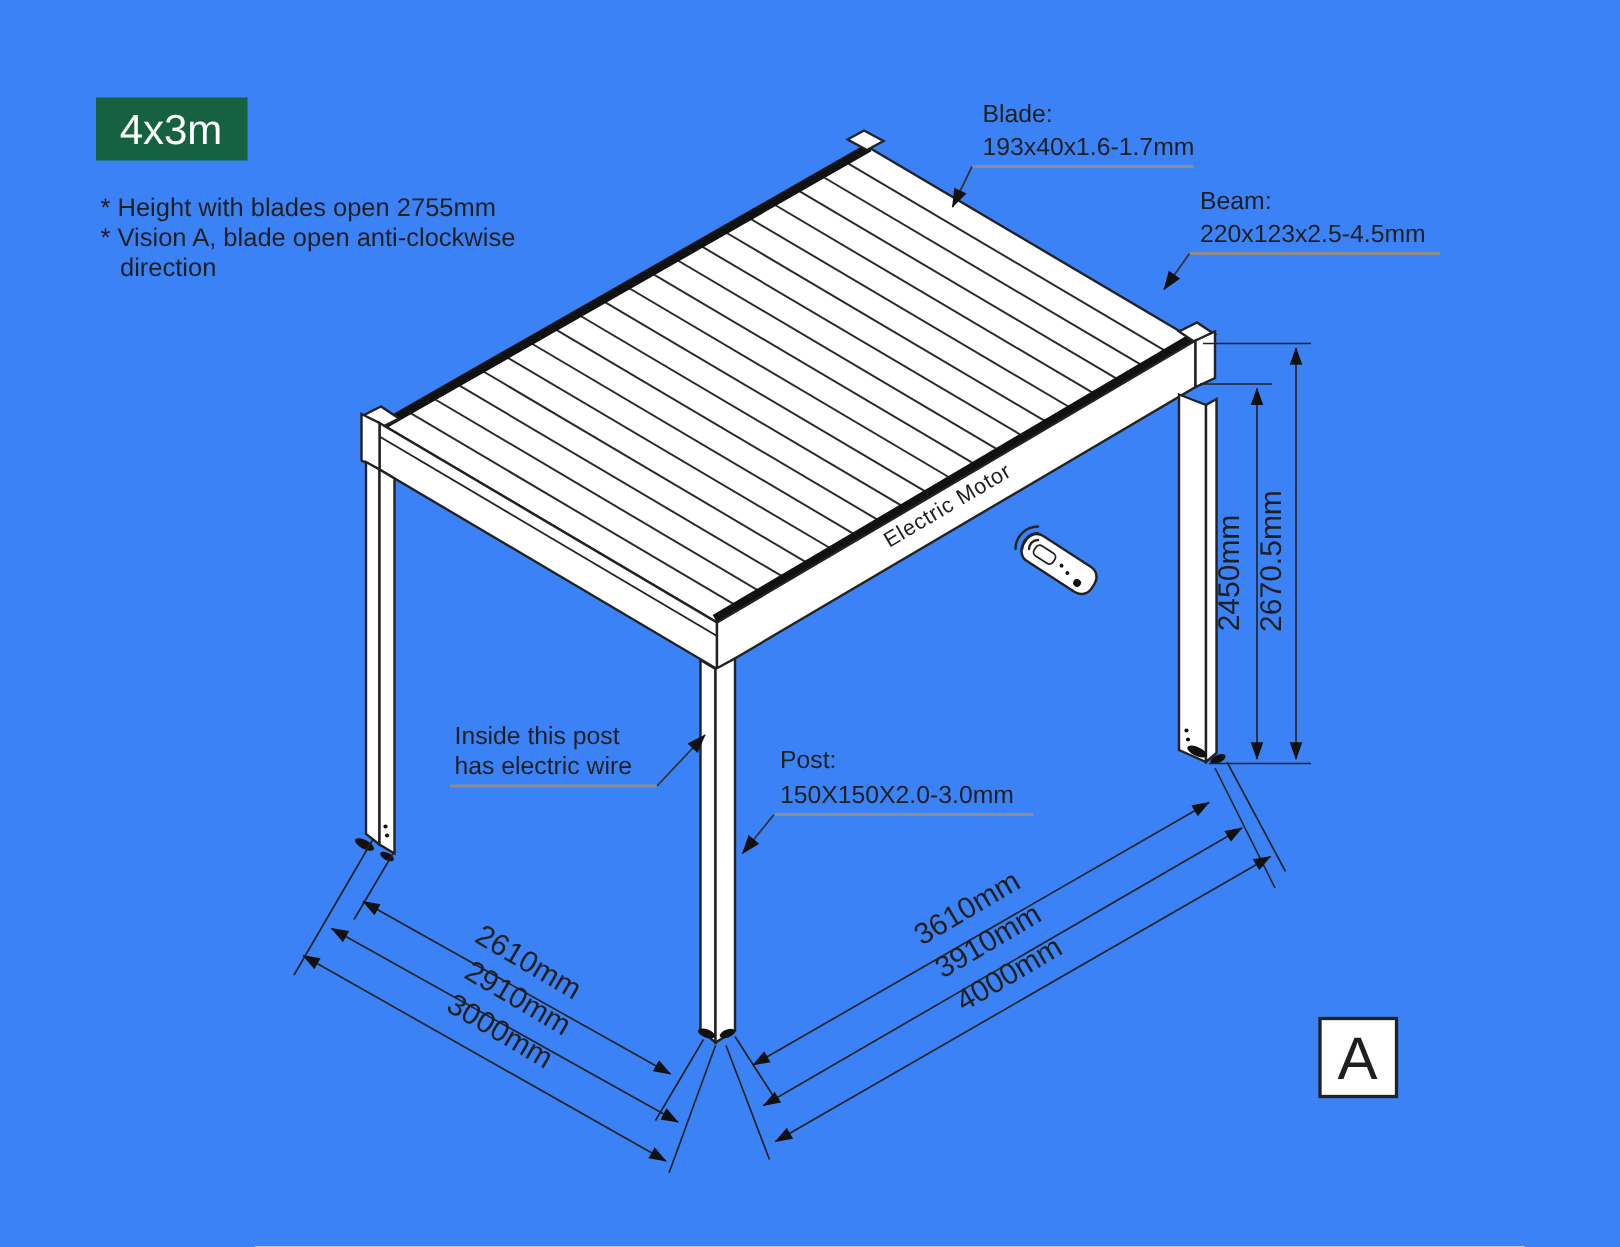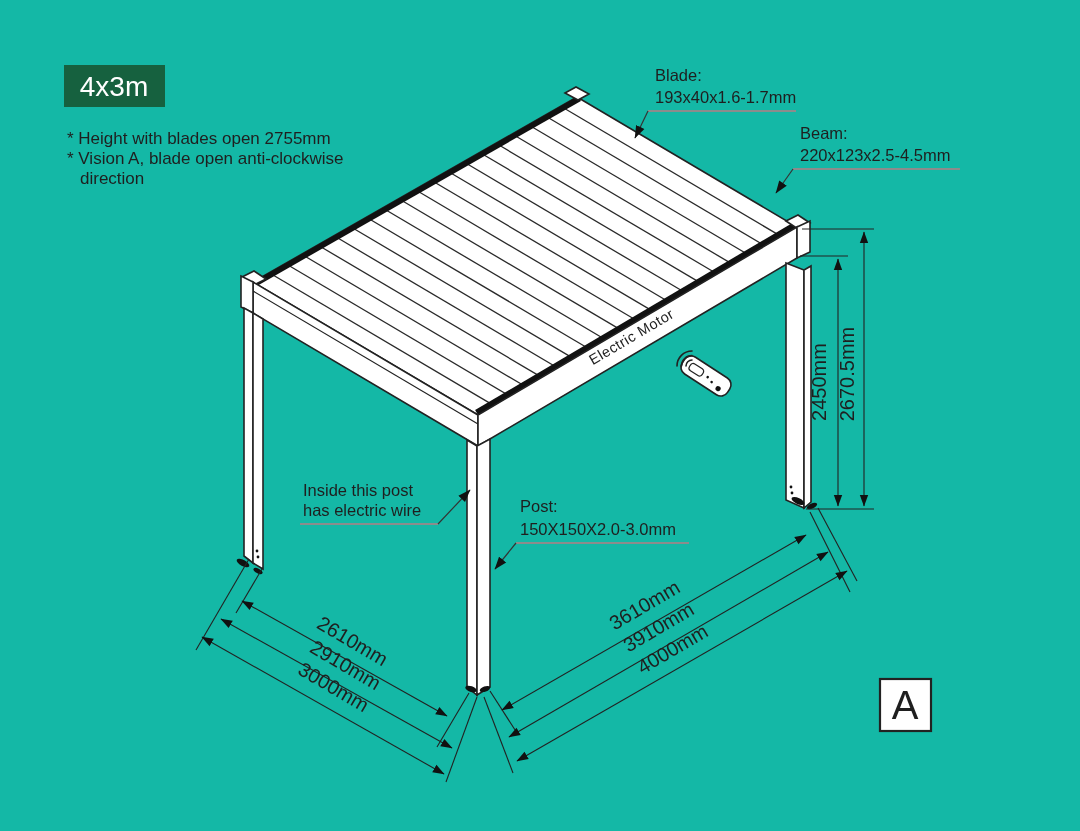--- a/index.html
+++ b/index.html
@@ -1,16 +1,16 @@
 <!DOCTYPE html>
 <html><head>
 <meta charset="utf-8">
 <style>
   html,body{margin:0;padding:0;background:#ffffff;}
-  .stage{position:relative;width:1080px;height:831px;background:#14b8a6;overflow:hidden;
+  .stage{position:relative;width:1080px;height:831px;background:#3b82f6;overflow:hidden;
          font-family:"Liberation Sans", sans-serif;}
   svg{display:block;}
   svg text{font-family:"Liberation Sans", sans-serif;fill:#1f1f1f;}
   .lbl{font-size:16.5px;}
   .dim{font-size:20px;}
   .motor{font-size:14.5px;letter-spacing:.5px;}
   .badge-txt{font-size:28px;fill:#ffffff;font-weight:500;}
   .note{font-size:17px;}
   .viewA{font-size:40px;}
   .outline{stroke:#222;stroke-width:1.6;fill:#fff;}

